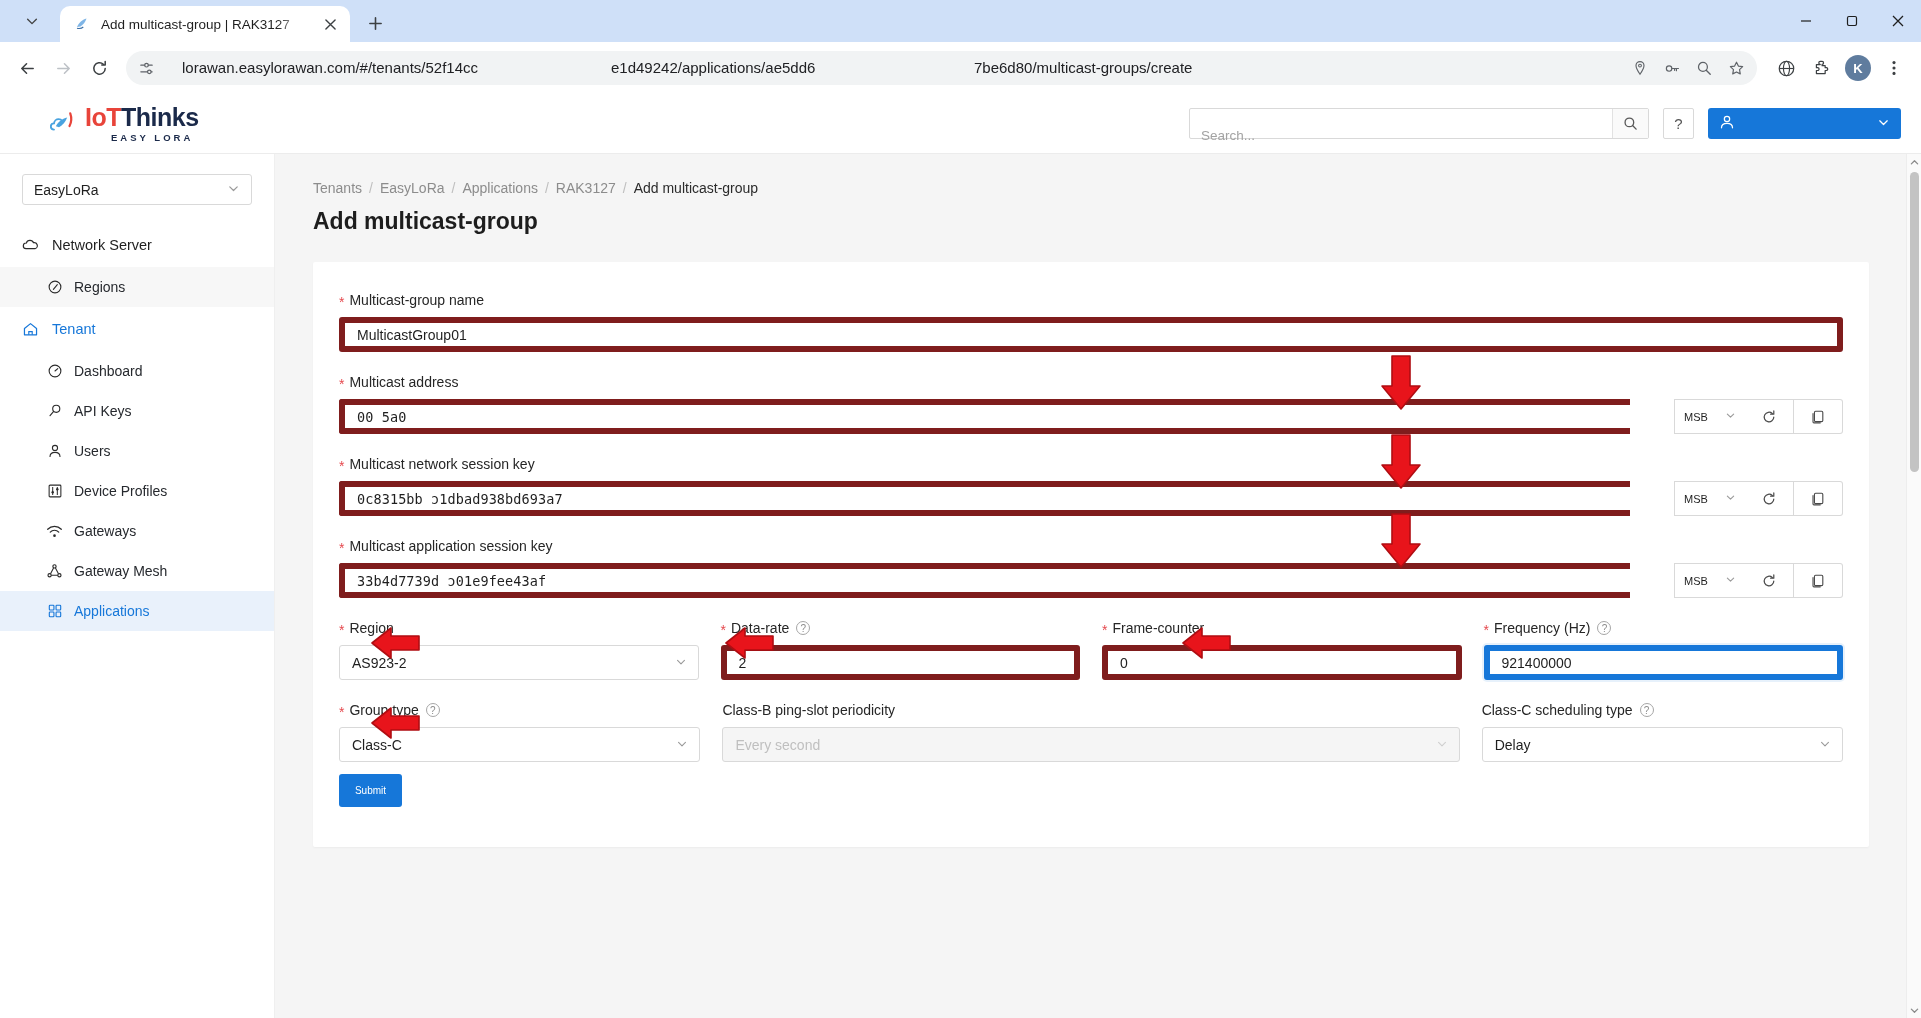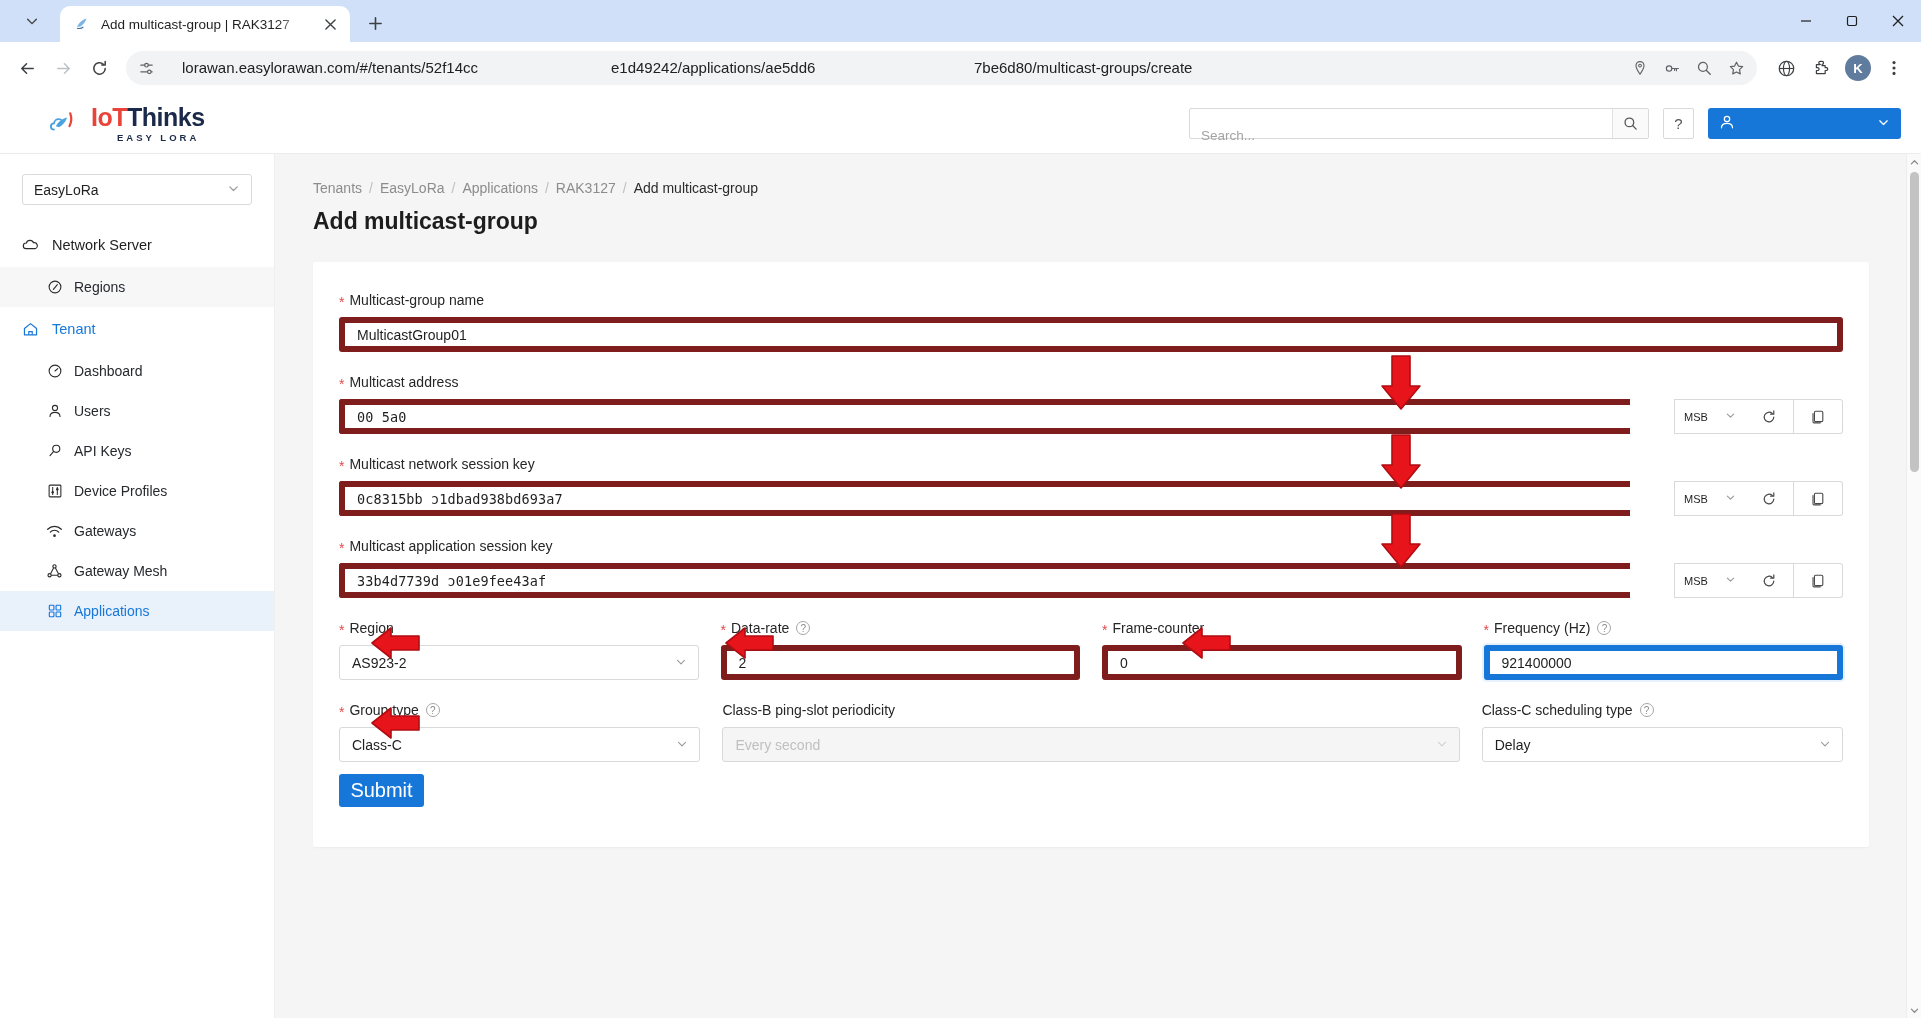--- a/index.html
+++ b/index.html
@@ -57,21 +57,21 @@
     width:26px; height:26px; border-radius:50%; background:#5f7c9e; color:#fff;
     font-size:13px; display:flex; align-items:center; justify-content:center; font-weight:600;
   }
 
   
   .viewport { flex:1 1 auto; background:#ffffff; display:flex; position:relative; overflow:hidden; }
   .page { flex:1 1 auto; display:flex; flex-direction:column; }
 
   
   .appbar { height:60px; background:#ffffff; border-bottom:1px solid #ececec; display:flex; align-items:center; padding:0 20px; }
-  .logo { display:flex; align-items:center; gap:7px; width:255px; padding-left:30px; }
+  .logo { display:flex; align-items:center; gap:1px; width:255px; padding-left:30px; }
   .logo-text { display:flex; flex-direction:column; line-height:1; }
   .logo-main { font-size:25px; font-weight:700; color:#1b2a4a; letter-spacing:-.5px; }
   .logo-main .accent { color:#e8443a; }
   .logo-sub { font-size:9.5px; letter-spacing:3px; color:#1b2a4a; font-weight:600; margin-top:3px; margin-left:26px; }
   .appbar-spacer { flex:1 1 auto; }
   .searchbox {
     width:460px; height:31px; border:1px solid #d9d9d9; border-radius:2px;
     display:flex; align-items:center; background:#fff;
   }
   .searchbox input {
@@ -150,22 +150,22 @@
   .row4 { display:flex; gap:22px; }
   .col { flex:1 1 0; min-width:0; }
 
   .select {
     height:35px; border:1px solid #d9d9d9; border-radius:3px; background:#fff;
     display:flex; align-items:center; justify-content:space-between; padding:0 11px 0 12px; font-size:14px; color:#1f1f1f;
   }
   .select.disabled { background:#f5f5f5; color:#bfbfbf; }
 
   .submit {
-    margin-top:12px; width:85px; height:33px; background:#1677d9; color:#fff; border-radius:3px;
-    display:flex; align-items:center; justify-content:center; font-size:20px;text-align:right;
+    margin-top:12px; width:63px; height:33px; background:#1677d9; color:#fff; border-radius:3px;
+    display:flex; align-items:center; justify-content:center; font-size:10px;text-align:right;
   }
 
   
   .arrow { position:absolute; pointer-events:none; }
 
   
   .vscroll { position:absolute; right:0; top:0; width:15px; height:100%; background:#fafafa; border-left:1px solid #ededed; }
   .vscroll .thumb { position:absolute; top:18px; left:3px; width:9px; height:300px; background:#c3c3c3; border-radius:5px; }
   .vscroll .arrow-up, .vscroll .arrow-dn { position:absolute; left:0; width:15px; height:16px; display:flex; align-items:center; justify-content:center; }
   .vscroll .arrow-up { top:0; }
@@ -392,34 +392,34 @@
               <svg width="16" height="16" viewBox="0 0 18 18">
                   <circle cx="9" cy="9" r="6.6" stroke="#2b2b2b" stroke-width="1.25" fill="none"></circle>
                   <path d="M9 9l3.1-2.6" stroke="#2b2b2b" stroke-width="1.25" stroke-linecap="round"></path>
                 </svg>
             </span>
             <span>Dashboard</span>
           </div>
           <div class="nav-item">
             <span class="nav-icon">
               <svg width="16" height="16" viewBox="0 0 18 18">
+                  <circle cx="10.4" cy="6.6" r="4" stroke="#2b2b2b" stroke-width="1.25" fill="none"></circle>
+                  <path d="M7.5 9.5L3.4 14.2" stroke="#2b2b2b" stroke-width="1.25" stroke-linecap="round"></path>
+                </svg>
+            </span>
+            <span>API Keys</span>
+          </div>
+          <div class="nav-item">
+            <span class="nav-icon">
+              <svg width="16" height="16" viewBox="0 0 18 18">
                   <circle cx="9" cy="5.6" r="2.9" stroke="#2b2b2b" stroke-width="1.25" fill="none"></circle>
                   <path d="M3.4 15.2c0-3.1 2.5-4.7 5.6-4.7s5.6 1.6 5.6 4.7" stroke="#2b2b2b" stroke-width="1.25" fill="none" stroke-linecap="round"></path>
                 </svg>
             </span>
             <span>Users</span>
-          </div>
-          <div class="nav-item">
-            <span class="nav-icon">
-              <svg width="16" height="16" viewBox="0 0 18 18">
-                  <circle cx="10.4" cy="6.6" r="4" stroke="#2b2b2b" stroke-width="1.25" fill="none"></circle>
-                  <path d="M7.5 9.5L3.4 14.2" stroke="#2b2b2b" stroke-width="1.25" stroke-linecap="round"></path>
-                </svg>
-            </span>
-            <span>API Keys</span>
           </div>
           <div class="nav-item">
             <span class="nav-icon">
               <svg width="16" height="16" viewBox="0 0 18 18">
                   <rect x="2.4" y="2.4" width="13.2" height="13.2" rx="1" stroke="#2b2b2b" stroke-width="1.2" fill="none"></rect>
                   <path d="M6.4 4.6v8.8M11.6 4.6v8.8" stroke="#2b2b2b" stroke-width="1.15"></path>
                   <circle cx="6.4" cy="10.4" r="1.35" fill="#2b2b2b"></circle>
                   <circle cx="11.6" cy="7" r="1.35" fill="#2b2b2b"></circle>
                 </svg>
             </span>

